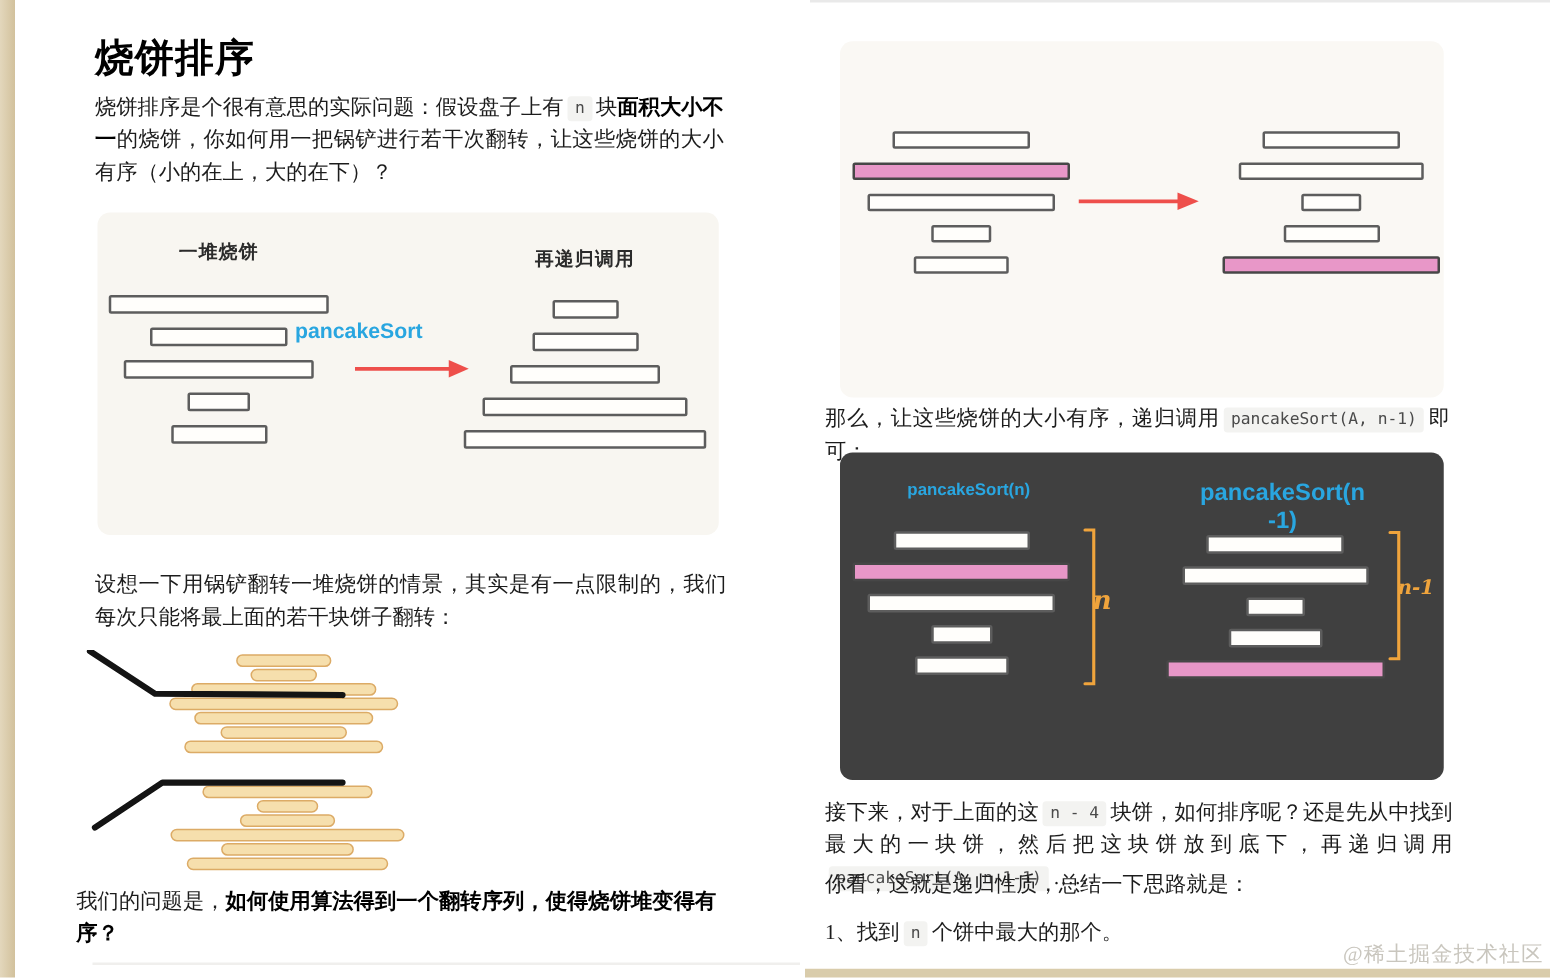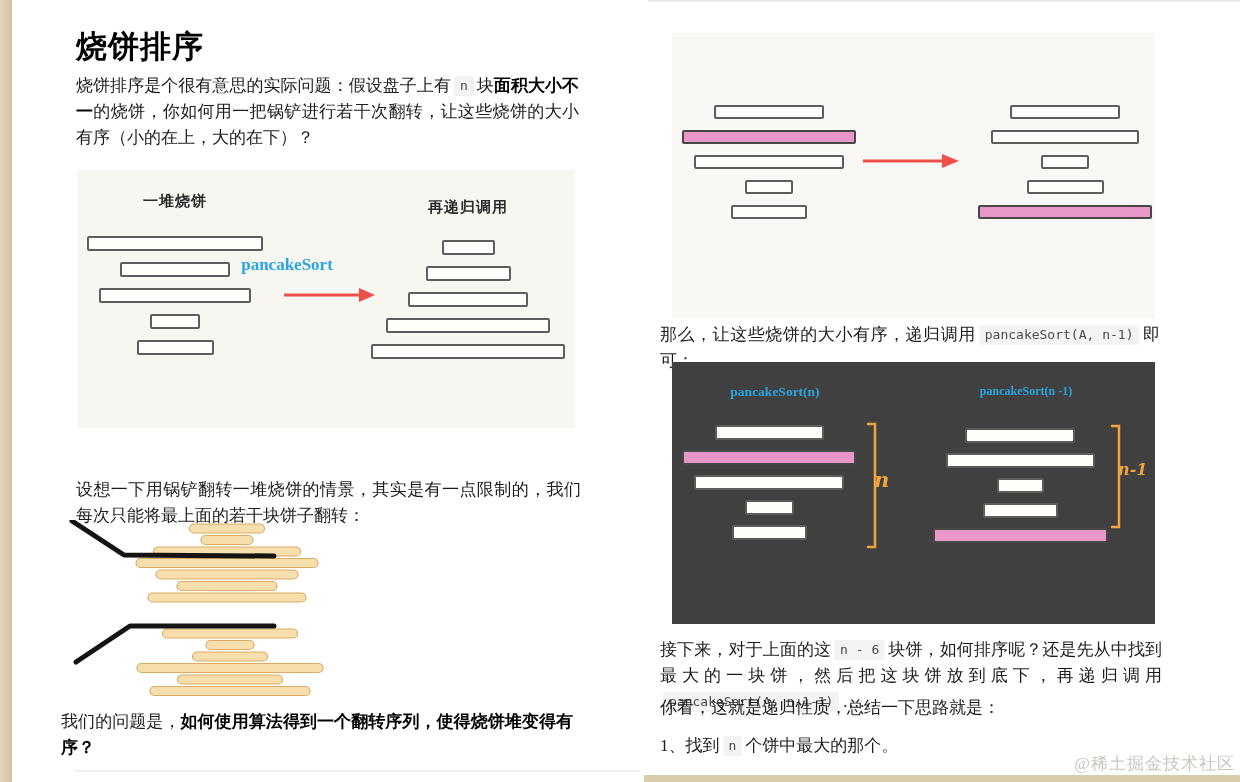--- a/index.html
+++ b/index.html
@@ -30,29 +30,29 @@
   .para b { font-weight:bold; color:#000; }
   .code {
     display:inline-block;
     font-family:"DejaVu Sans Mono","Liberation Mono",monospace;
     font-size:13px; line-height:18px; color:#4a4a4a;
     background:#f3f3f1; border-radius:3px; padding:1px 6px; margin:0 3px;
     vertical-align:1px;
   }
 
   .figure {
-    position:absolute; background:#f8f6f1; border-radius:0;
+    position:absolute; background:#f8f6f1; border-radius:10px;
   }
   .fig-label {
     position:absolute; font-size:15px; font-weight:bold; color:#2b2b2b;
     text-align:center; letter-spacing:1px;
   }
   .fig-label-blue {
     position:absolute; font-weight:bold; color:#29a6e0; text-align:center;
-    font-family:Liberation Serif, serif;
+    font-family:Liberation Sans, sans-serif;
   }
   .stack { position:absolute; display:flex; flex-direction:column; align-items:center; gap:11px; }
   .stack-recurse { gap:10px; }
   .prect {
     height:15px; background:#fffefb; border:2px solid #5d5d5d; border-radius:2px;
   }
   .stack-sm .prect { height:14px; }
   .prect.pink { background:#e897c8; border-color:#474747; }
   .arrow-svg { position:absolute; }
   .bracket-svg { position:absolute; }
@@ -97,21 +97,21 @@
   </svg>
   <div class="stack" style="left:291px; top:70px; width:198px;">
       <div class="prect" style="width: 53px;"></div>
       <div class="prect" style="width: 85px;"></div>
       <div class="prect" style="width: 120px;"></div>
       <div class="prect" style="width: 164px;"></div>
       <div class="prect" style="width: 194px;"></div>
     </div>
 </div>
 
-<p class="para" style="left:76px; top:478px; width:505px;font-family:Liberation Mono, monospace;">设想一下用锅铲翻转一堆烧饼的情景，其实是有一点限制的，我们每次只能将最上面的若干块饼子翻转：</p>
+<p class="para" style="left:76px; top:455px; width:505px;">设想一下用锅铲翻转一堆烧饼的情景，其实是有一点限制的，我们每次只能将最上面的若干块饼子翻转：</p>
 
 <svg class="flip-illustration" width="300" height="186" viewBox="0 0 300 186">
   <g>
       <rect x="127.5" y="4" width="75" height="9" rx="4.5" class="pancake"></rect>
       <rect x="139" y="15.5" width="52" height="9" rx="4.5" class="pancake"></rect>
       <rect x="91.5" y="27" width="147" height="9" rx="4.5" class="pancake"></rect>
       <rect x="74" y="38.5" width="182" height="9" rx="4.5" class="pancake"></rect>
       <rect x="94" y="50" width="142" height="9" rx="4.5" class="pancake"></rect>
       <rect x="115" y="61.5" width="100" height="9" rx="4.5" class="pancake"></rect>
       <rect x="86" y="73" width="158" height="9" rx="4.5" class="pancake"></rect>
@@ -148,21 +148,21 @@
       <div class="prect" style="width: 48px;"></div>
       <div class="prect" style="width: 77px;"></div>
       <div class="prect pink" style="width: 174px;"></div>
     </div>
 </div>
 
 <p class="para" style="left:660px; top:322px; width:500px;"><span>那么，让这些烧饼的大小有序，递归调用</span><span class="code">pancakeSort(A, n-1)</span><span>即可：</span></p>
 
 <div class="figure" style="left:672px; top:362px; width:483px; height:262px; background:#404040;">
   <div class="fig-label-blue" style="left:23px; top:22px; width:160px; font-size:13.5px;">pancakeSort(n)</div>
-  <div class="fig-label-blue" style="left:274px; top:22px; width:160px; font-size:12px;">pancakeSort(n -1)</div>
+  <div class="fig-label-blue" style="left:274px; top:22px; width:160px; font-size:19px;">pancakeSort(n -1)</div>
   <div class="stack stack-recurse" style="left:8px; top:63px; width:178px;">
       <div class="prect" style="width: 109px;"></div>
       <div class="prect pink" style="width: 174px;"></div>
       <div class="prect" style="width: 150px;"></div>
       <div class="prect" style="width: 49px;"></div>
       <div class="prect" style="width: 75px;"></div>
     </div>
   <svg class="bracket-svg" style="left:188px; top:58px;" width="30" height="132">
     <path d="M8,4 L15,4 L15,127 L8,127" fill="none" stroke="#f0a43c" stroke-width="2.5" stroke-linecap="round"></path>
   </svg>
@@ -173,19 +173,19 @@
       <div class="prect" style="width: 47px;"></div>
       <div class="prect" style="width: 75px;"></div>
       <div class="prect pink" style="width: 175px;"></div>
     </div>
   <svg class="bracket-svg" style="left:434px; top:60px;" width="30" height="110">
     <path d="M6,4 L13,4 L13,105 L6,105" fill="none" stroke="#f0a43c" stroke-width="2.5" stroke-linecap="round"></path>
   </svg>
   <div class="bracket-label" style="left:446px; top:98px; font-size:16px;">n-1</div>
 </div>
 
-<p class="para" style="left:660px; top:637px; width:502px;"><span>接下来，对于上面的这</span><span class="code">n - 6</span><span>块饼，如何排序呢？还是先从中找到最大的一块饼，然后把这块饼放到底下，再递归调用</span><span class="code">pancakeSort(A, n-1-1)</span><span>……</span></p>
+<p class="para" style="left:660px; top:637px; width:502px;"><span>接下来，对于上面的这</span><span class="code">n - 4</span><span>块饼，如何排序呢？还是先从中找到最大的一块饼，然后把这块饼放到底下，再递归调用</span><span class="code">pancakeSort(A, n-1-1)</span><span>……</span></p>
 
 <p class="para" style="left:660px; top:695px; width:502px;">你看，这就是递归性质，总结一下思路就是：</p>
 
 <p class="para" style="left:660px; top:733px; width:502px;"><span>1、找到</span><span class="code">n</span><span>个饼中最大的那个。</span></p>
 
 <div class="watermark">@稀土掘金技术社区</div>
 
 </body></html>

